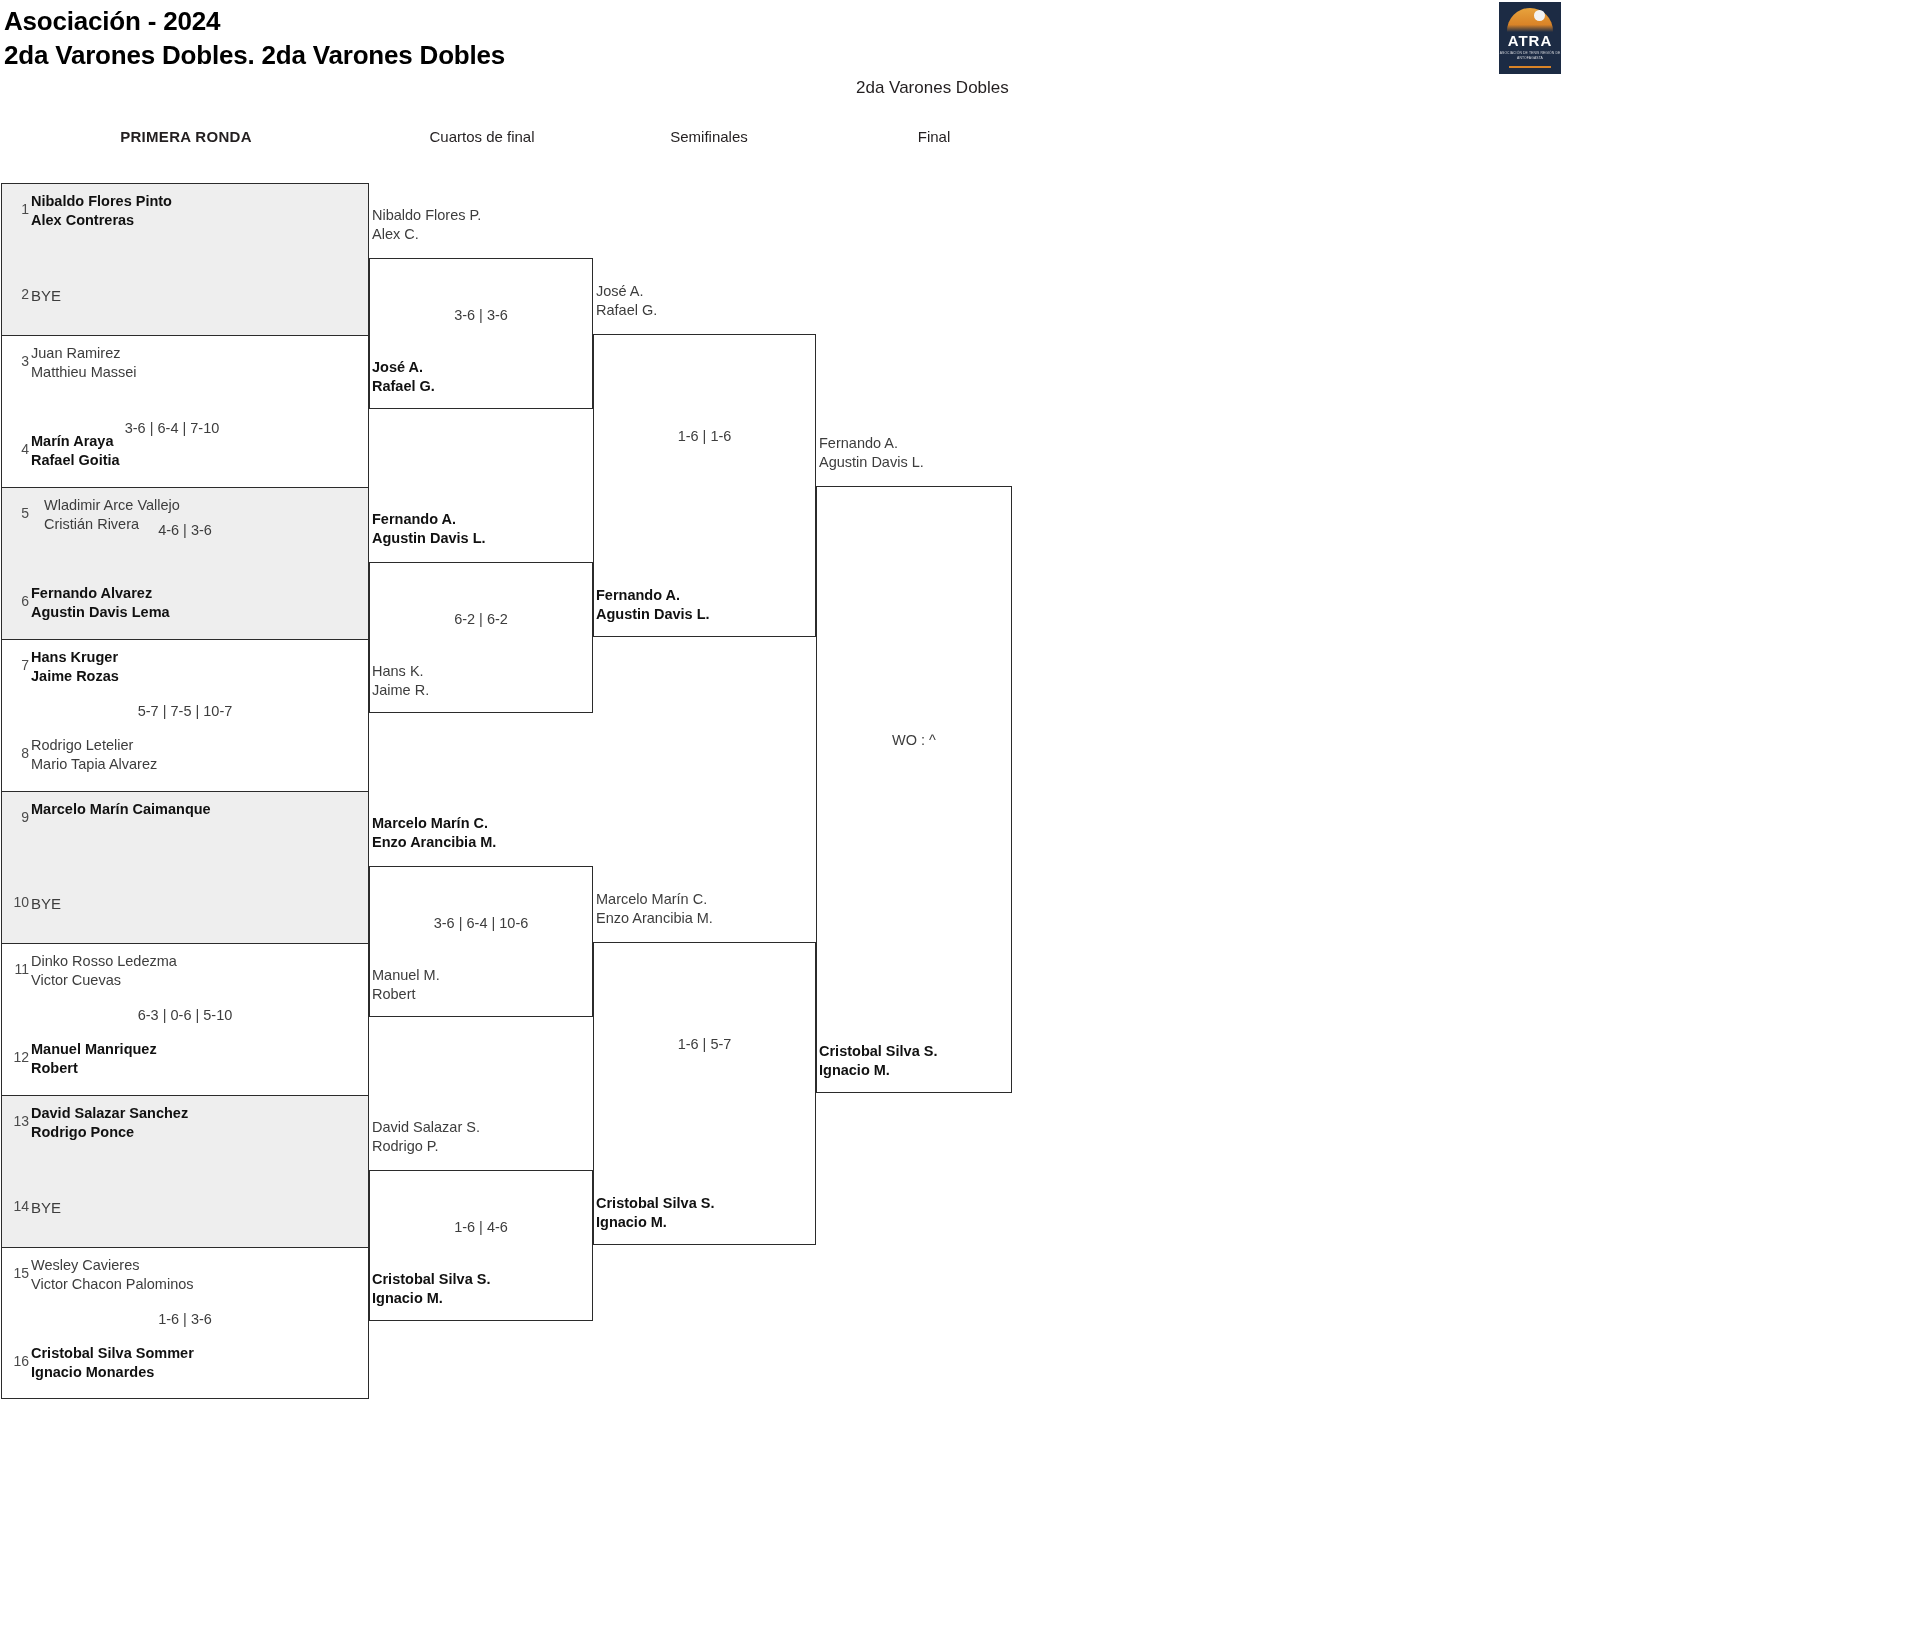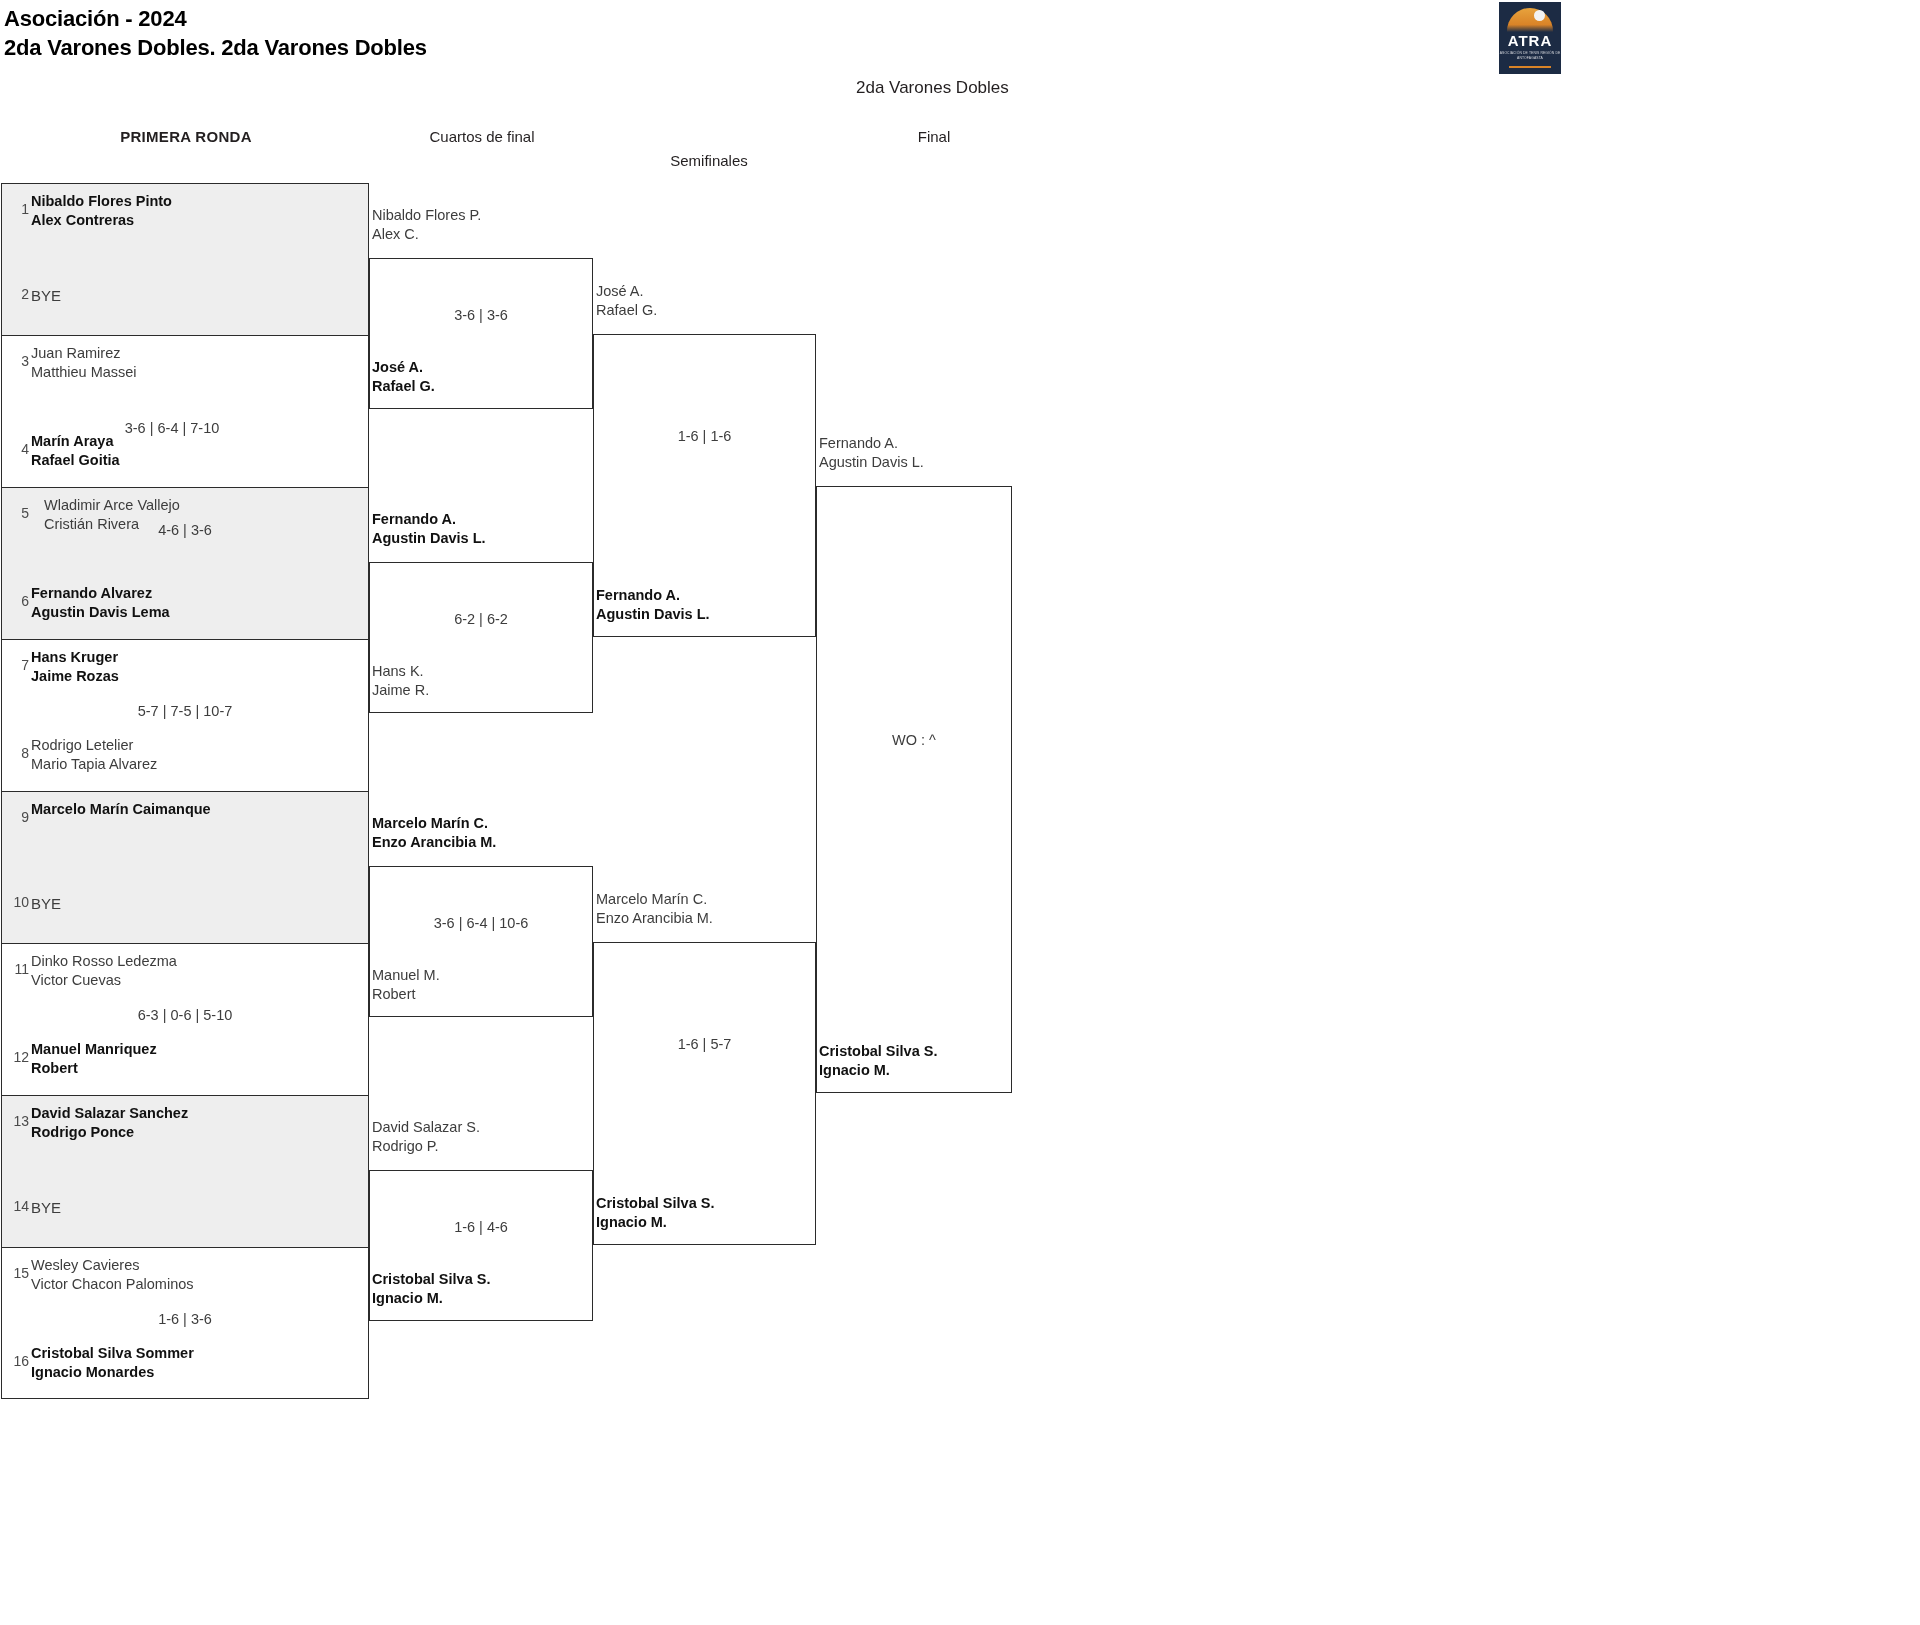--- a/index.html
+++ b/index.html
@@ -14,21 +14,21 @@
     font-family: "Liberation Sans", sans-serif;
     color: #231f20;
     overflow: hidden;
   }
 
   
   #doc-title {
     position: absolute;
     left: 4px;
     top: 4px;
-    font-size: 22px;
+    font-size: 26px;
     font-weight: bold;
     line-height: 1.32;
     letter-spacing: -0.2px;
     color: #000000;
   }
   #doc-title .line { display: block; white-space: nowrap; }
 
   
   #logo {
     position: absolute;
@@ -96,21 +96,21 @@
     position: absolute;
     font-size: 15px;
     color: #231f20;
     white-space: nowrap;
     text-align: center;
     transform: translateX(-50%);
     top: 128px;
   }
   #rh-0 { left: 186px; font-weight: bold; letter-spacing: 0.3px; }
   #rh-1 { left: 482px; }
-  #rh-2 { left: 709px; margin-top: 24px; }
+  #rh-2 { left: 709px; }
   #rh-3 { left: 934px; }
 
   
   .seedblock {
     position: absolute;
     left: 1px;
     width: 368px;
     box-sizing: border-box;
     border-top: 1.4px solid #2b2b2b;
     border-left: 1.4px solid #2b2b2b;

